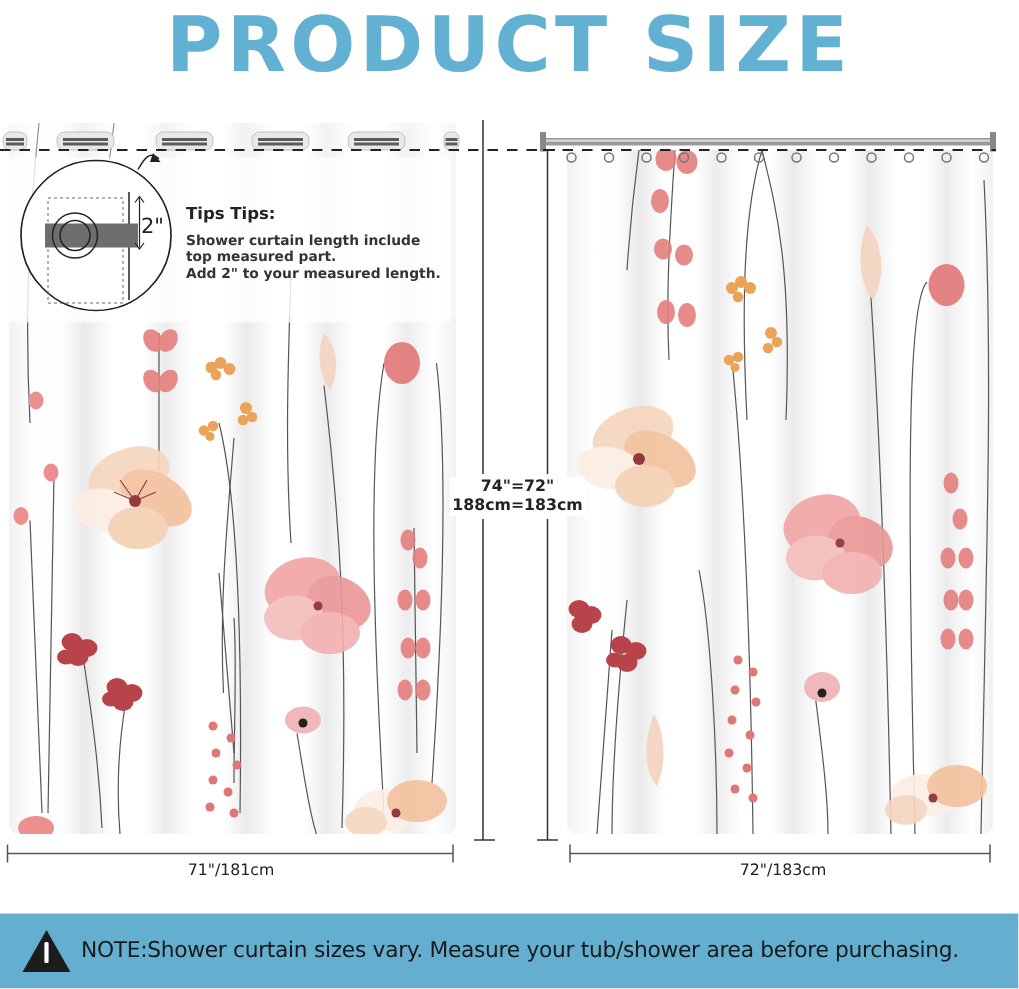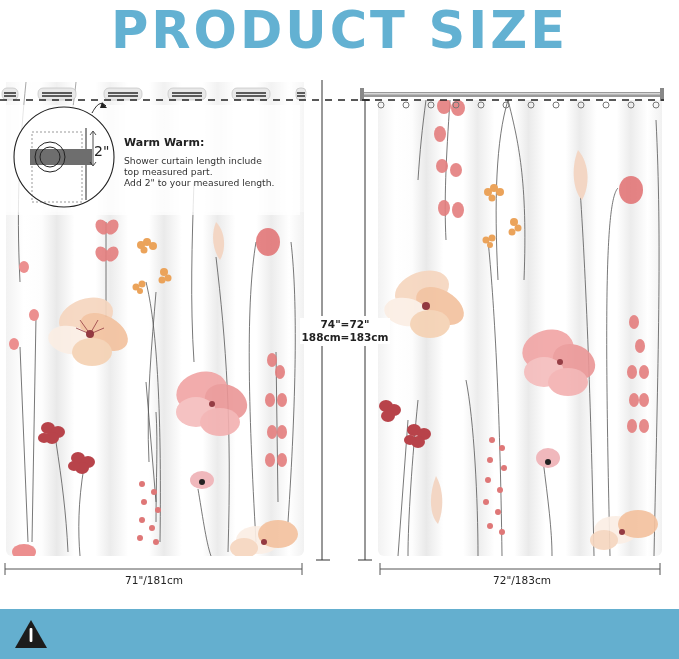--- a/index.html
+++ b/index.html
@@ -27,21 +27,21 @@
   .svg-layer { position: absolute; left: 0; top: 0; pointer-events: none; }
 
   .tips-box {
     position: absolute; left: 0; top: 105px; width: 300px; height: 110px;
     background: rgba(255,255,255,0.72);
   }
   .tips-title {
     position: absolute; left: 124px; top: 136px; font-size: 11px; font-weight: bold; color: #222;
   }
   .tips-line {
-    position: absolute; left: 124px; font-size: 9.2px; color: #333; white-space: nowrap;
+    position: absolute; left: 124px; font-size: 9.2px; color: #333; white-space: nowrap; font-weight: bold;
   }
   .tips-line.l1 { top: 155px; }
   .tips-line.l2 { top: 166px; }
   .tips-line.l3 { top: 177px; }
   .dim-2in {
     position: absolute; left: 94px; top: 143px; font-size: 14px; color: #222;
   }
 
   .height-label {
     position: absolute; left: 300px; top: 318px; width: 90px; text-align: center;
@@ -377,32 +377,33 @@
   <rect x="30" y="149" width="62" height="16" fill="#6e6e6e"></rect>
   <circle cx="50" cy="157" r="15" fill="none" stroke="#222" stroke-width="1"></circle>
   <circle cx="50" cy="157" r="10" fill="none" stroke="#222" stroke-width="1"></circle>
   <line x1="93" y1="132" x2="93" y2="165" stroke="#222" stroke-width="0.8"></line>
   <path d="M90 135 L93 131 L96 135" fill="none" stroke="#222" stroke-width="0.8"></path>
   <path d="M90 162 L93 166 L96 162" fill="none" stroke="#222" stroke-width="0.8"></path>
   <path d="M92 113 C96 106, 100 100, 106 106" fill="none" stroke="#222" stroke-width="1"></path>
   <path d="M102 102 L107 108 L100 108" fill="#222"></path>
 </svg>
 <div class="dim-2in">2"</div>
-<div class="tips-title">Warm Warm:</div>
+<div class="tips-title">Tips Tips:</div>
 <div class="tips-line l1">Shower curtain length include</div>
 <div class="tips-line l2">top measured part.</div>
 <div class="tips-line l3">Add 2" to your measured length.</div>
 
 <div class="height-label">
   <div>74"=72"</div>
   <div>188cm=183cm</div>
 </div>
 
 <div class="width-label width-left">71"/181cm</div>
 <div class="width-label width-right">72"/183cm</div>
 
 <div class="note-bar">
   <svg class="warn-icon" viewBox="0 0 34 30">
     <path d="M17 1 L33 29 L1 29 Z" fill="#1c1c1c"></path>
     <rect x="15.6" y="9" width="2.8" height="14" rx="1" fill="#ffffff"></rect>
     <rect x="16.1" y="10" width="1.8" height="12" fill="#ffffff"></rect>
   </svg>
+  <div class="note-text">NOTE:Shower curtain sizes vary. Measure your tub/shower area before purchasing.</div>
 </div>
 
 </body></html>

